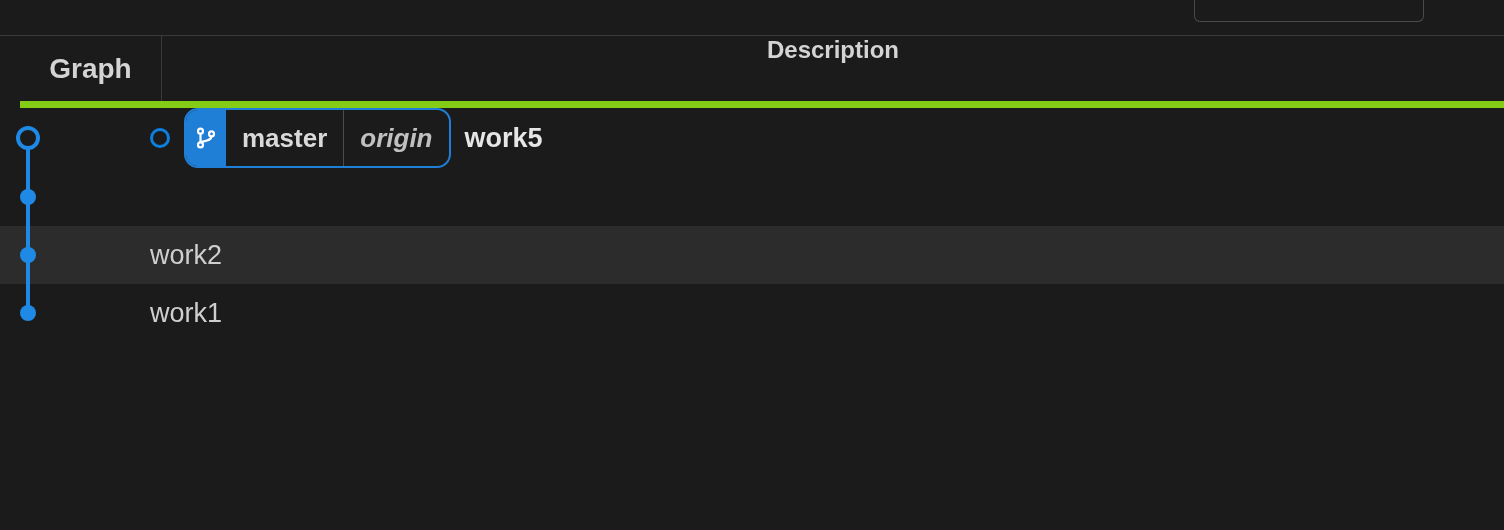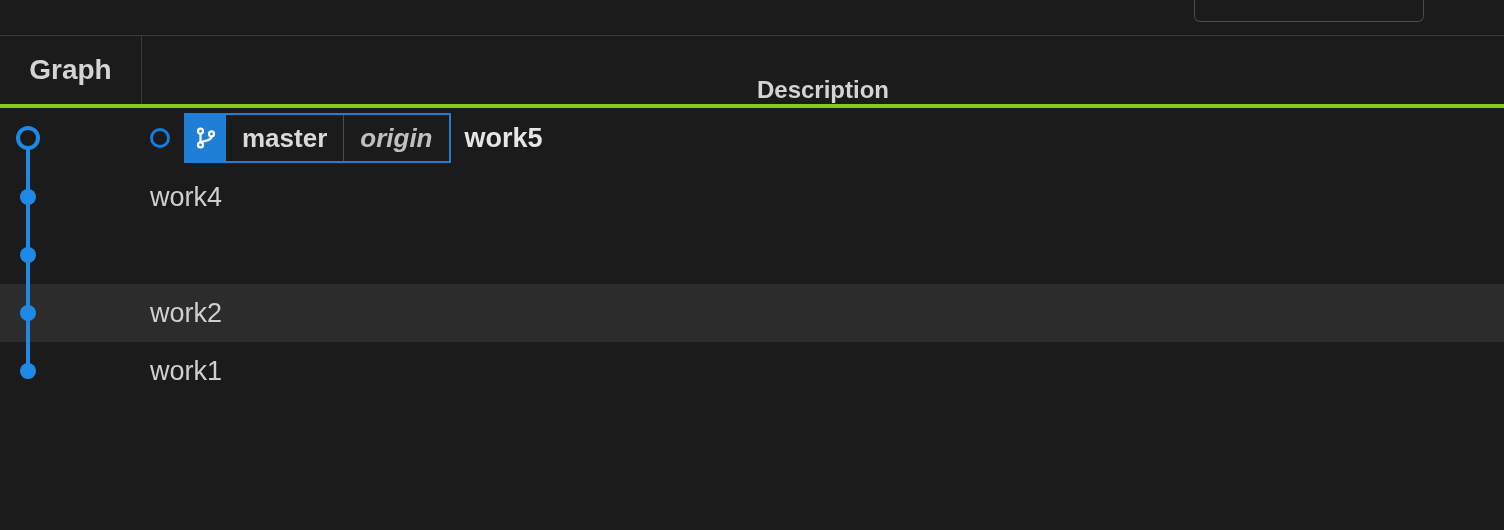--- a/index.html
+++ b/index.html
@@ -24,22 +24,23 @@
       height: 22px;
       border: 1px solid #4a4a4a;
       border-top: none;
       border-radius: 0 0 6px 6px;
       margin-right: 40px;
       background: transparent;
     }
     .header-row {
       display: flex;
       height: 72px;
-      border-bottom: 4px solid #84cc16;
-      align-items: flex-end;
+      border-bottom: 7px solid #84cc16;
+      align-items: flex-start;
+      margin-left: 20px;
     }
     .col-graph {
       width: 142px;
       text-align: center;
       font-size: 28px;
       font-weight: 700;
       color: #d4d4d4;
       border-right: 1px solid #3a3a3a;
       height: 100%;
       display: flex;
@@ -85,23 +86,23 @@
       border: 3px solid #0d7fe0;
       border-radius: 50%;
       background: transparent;
       margin-right: 14px;
       flex-shrink: 0;
     }
     .branch-tag {
       display: inline-flex;
       align-items: stretch;
       border: 2px solid #1f7fd6;
-      border-radius: 0;
+      border-radius: 14px;
       overflow: hidden;
-      height: 50px;
+      height: 60px;
       margin-right: 14px;
       flex-shrink: 0;
     }
     .branch-icon-box {
       width: 40px;
       background: #1f7fd6;
       display: flex;
       align-items: center;
       justify-content: center;
     }
@@ -167,48 +168,37 @@
             <path d="M12 6.8 C12 10 8 10 4 11"></path>
           </svg>
         </span>
         <span class="branch-local">master</span>
         <span class="branch-remote">origin</span>
       </span>
       <span class="commit-msg">work5</span>
     </div>
   </div>
 
+
   <div class="row">
     <div class="graph-col">
       <svg class="graph-svg" viewBox="0 0 40 58">
         <line x1="10" y1="0" x2="10" y2="58" stroke="#1f8ae6" stroke-width="4"></line>
         <circle cx="10" cy="29" r="8" fill="#1f8ae6"></circle>
       </svg>
     </div>
-    <div class="desc-col">
-      <span class="commit-msg">work4</span>
-    </div>
-  </div>
-
-  <div class="row">
+  </div>
+
+  <div class="row highlighted">
     <div class="graph-col">
       <svg class="graph-svg" viewBox="0 0 40 58">
         <line x1="10" y1="0" x2="10" y2="58" stroke="#1f8ae6" stroke-width="4"></line>
         <circle cx="10" cy="29" r="8" fill="#1f8ae6"></circle>
       </svg>
     </div>
-  </div>
-
-  <div class="row highlighted">
-    <div class="graph-col">
-      <svg class="graph-svg" viewBox="0 0 40 58">
-        <line x1="10" y1="0" x2="10" y2="58" stroke="#1f8ae6" stroke-width="4"></line>
-        <circle cx="10" cy="29" r="8" fill="#1f8ae6"></circle>
-      </svg>
-    </div>
     <div class="desc-col">
       <span class="commit-msg">work2</span>
     </div>
   </div>
 
   <div class="row">
     <div class="graph-col">
       <svg class="graph-svg" viewBox="0 0 40 58">
         <line x1="10" y1="0" x2="10" y2="29" stroke="#1f8ae6" stroke-width="4"></line>
         <circle cx="10" cy="29" r="8" fill="#1f8ae6"></circle>

